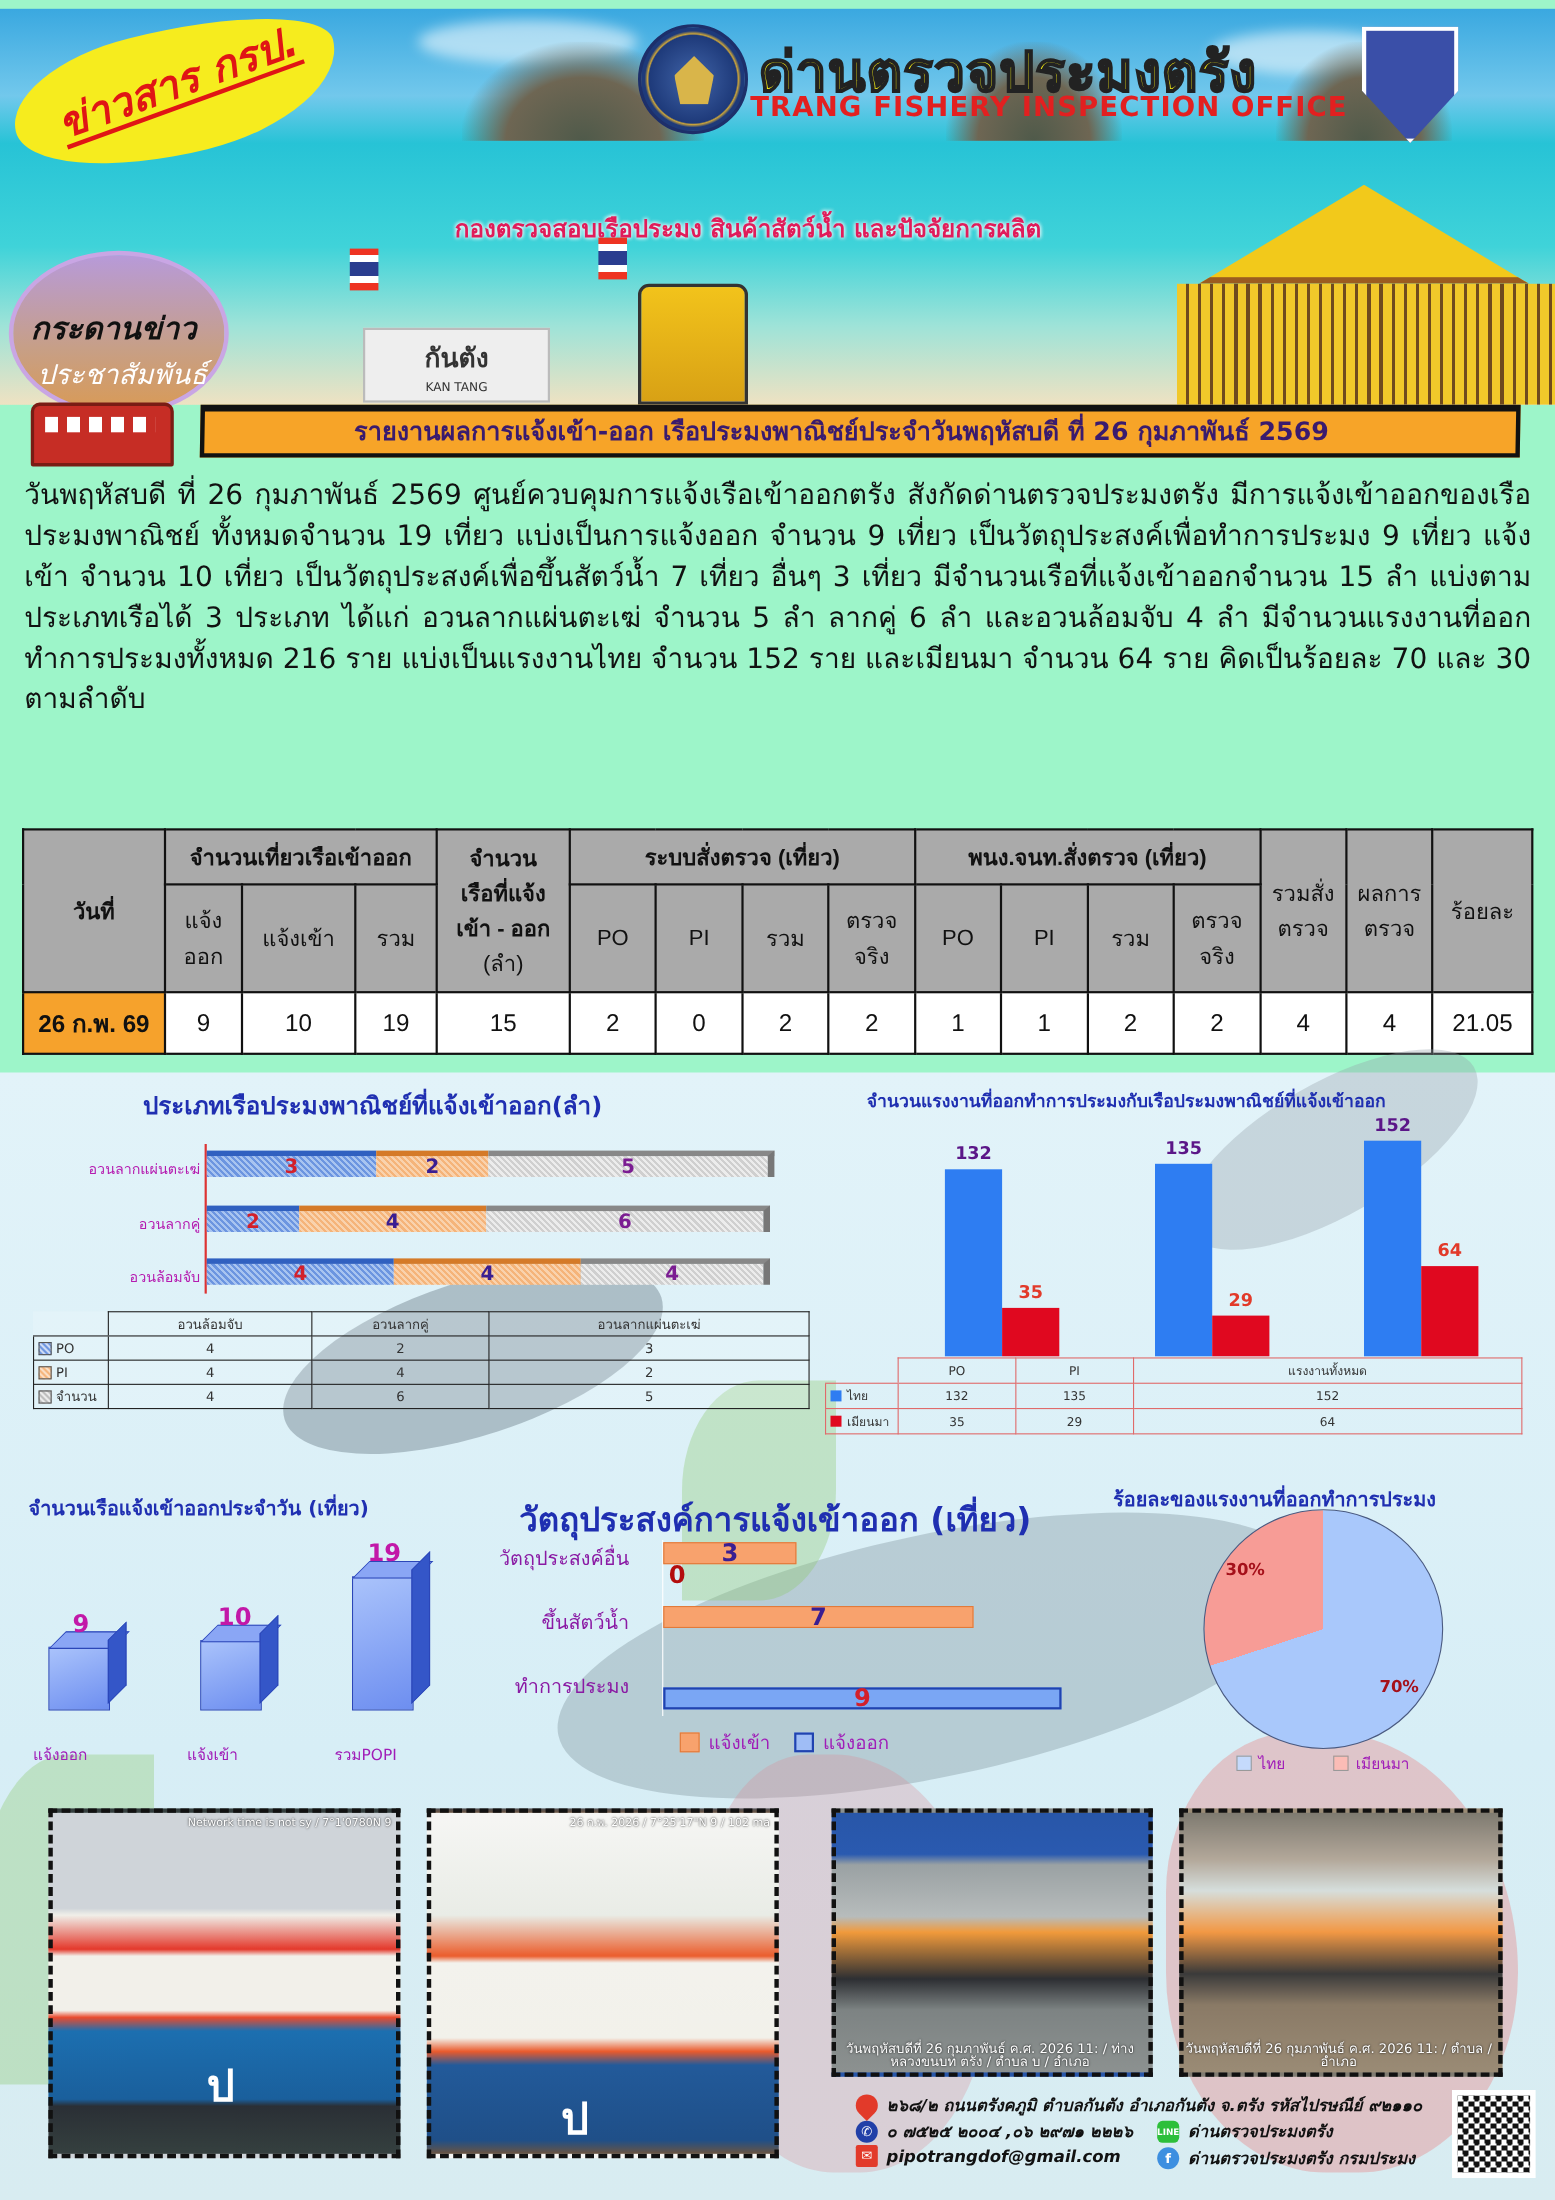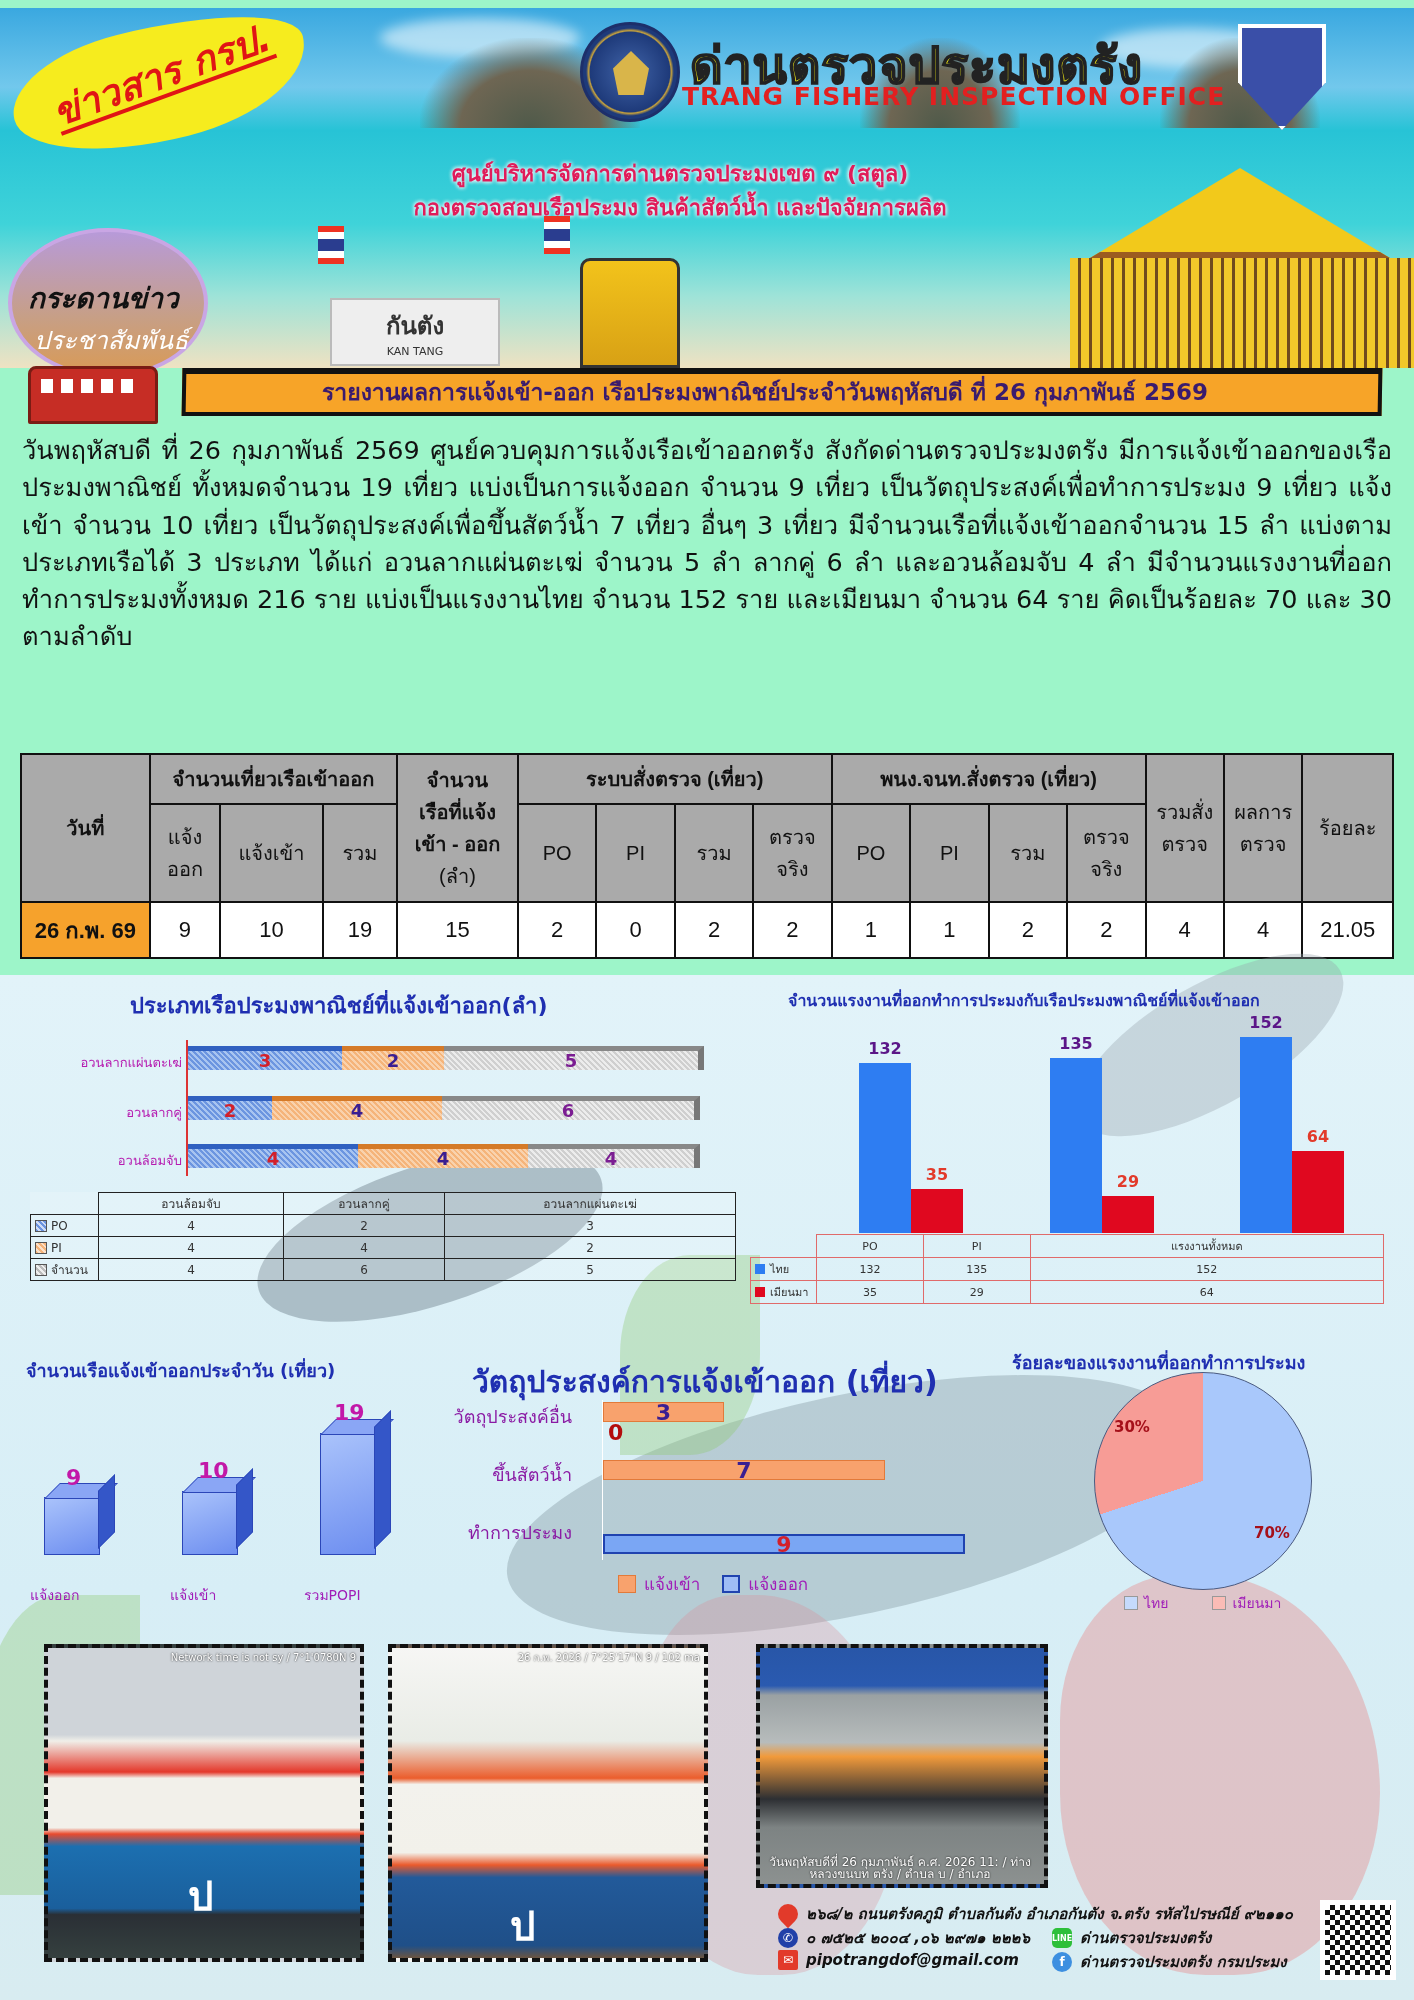--- a/index.html
+++ b/index.html
@@ -128,21 +128,20 @@
     <div class="hdr-island" style="left:1160px;width:160px"></div>
 
     <div class="badge-news"></div>
     <div class="badge-news-text">ข่าวสาร กรป.</div>
 
     <div class="logo-left"></div>
     <div class="title-th">ด่านตรวจประมงตรัง</div>
     <div class="title-en">TRANG FISHERY INSPECTION OFFICE</div>
     <div class="logo-right"></div>
 
-    <div class="sub1">ศูนย์บริหารจัดการด่านตรวจประมงเขต ๙ (สตูล)</div>
     <div class="sub2">กองตรวจสอบเรือประมง สินค้าสัตว์น้ำ และปัจจัยการผลิต</div>
 
     <div class="flag" style="left:318px;top:218px"></div>
     <div class="flag" style="left:544px;top:208px"></div>
     <div class="sign">
       <span>กันตัง</span>
       <small>KAN TANG</small>
     </div>
     <div class="train-front"></div>
     <div class="station">
@@ -376,20 +375,23 @@
     <div class="photo-top">Network time is not sy / 7°1'0780N 9</div>
     <div class="hull-mark" style="left:140px;top:216px">ป</div>
   </div>
   <div class="photo boat2" style="left:388px;top:1644px;width:320px;height:318px">
     <div class="photo-top">26 ก.พ. 2026 / 7°25'17"N 9 / 102 ma</div>
     <div class="hull-mark" style="left:118px;top:246px">ป</div>
   </div>
   <div class="photo people1" style="left:756px;top:1644px;width:292px;height:244px">
     <div class="photo-cap">วันพฤหัสบดีที่ 26 กุมภาพันธ์ ค.ศ. 2026 11: / ท่างหลวงขนบท ตรัง / ตำบล บ / อำเภอ</div>
   </div>
+  <div class="photo people2" style="left:1072px;top:1644px;width:294px;height:244px">
+    <div class="photo-cap">วันพฤหัสบดีที่ 26 กุมภาพันธ์ ค.ศ. 2026 11: / ตำบล / อำเภอ</div>
+  </div>
 
   <div class="contact" style="top:1902px">
     <span class="ic" style="background:#e23a2a;border-radius:50% 50% 50% 0;transform:rotate(-45deg)"></span>
     <span>๒๖๘/๒ ถนนตรังคภูมิ ตำบลกันตัง อำเภอกันตัง จ.ตรัง รหัสไปรษณีย์ ๙๒๑๑๐</span>
   </div>
   <div class="contact" style="top:1926px">
     <span class="ic" style="background:#2140a8">✆</span>
     <span>๐ ๗๕๒๕ ๒๐๐๔ ,๐๖ ๒๙๗๑ ๒๒๒๖</span>
   </div>
   <div class="contact" style="top:1950px">

